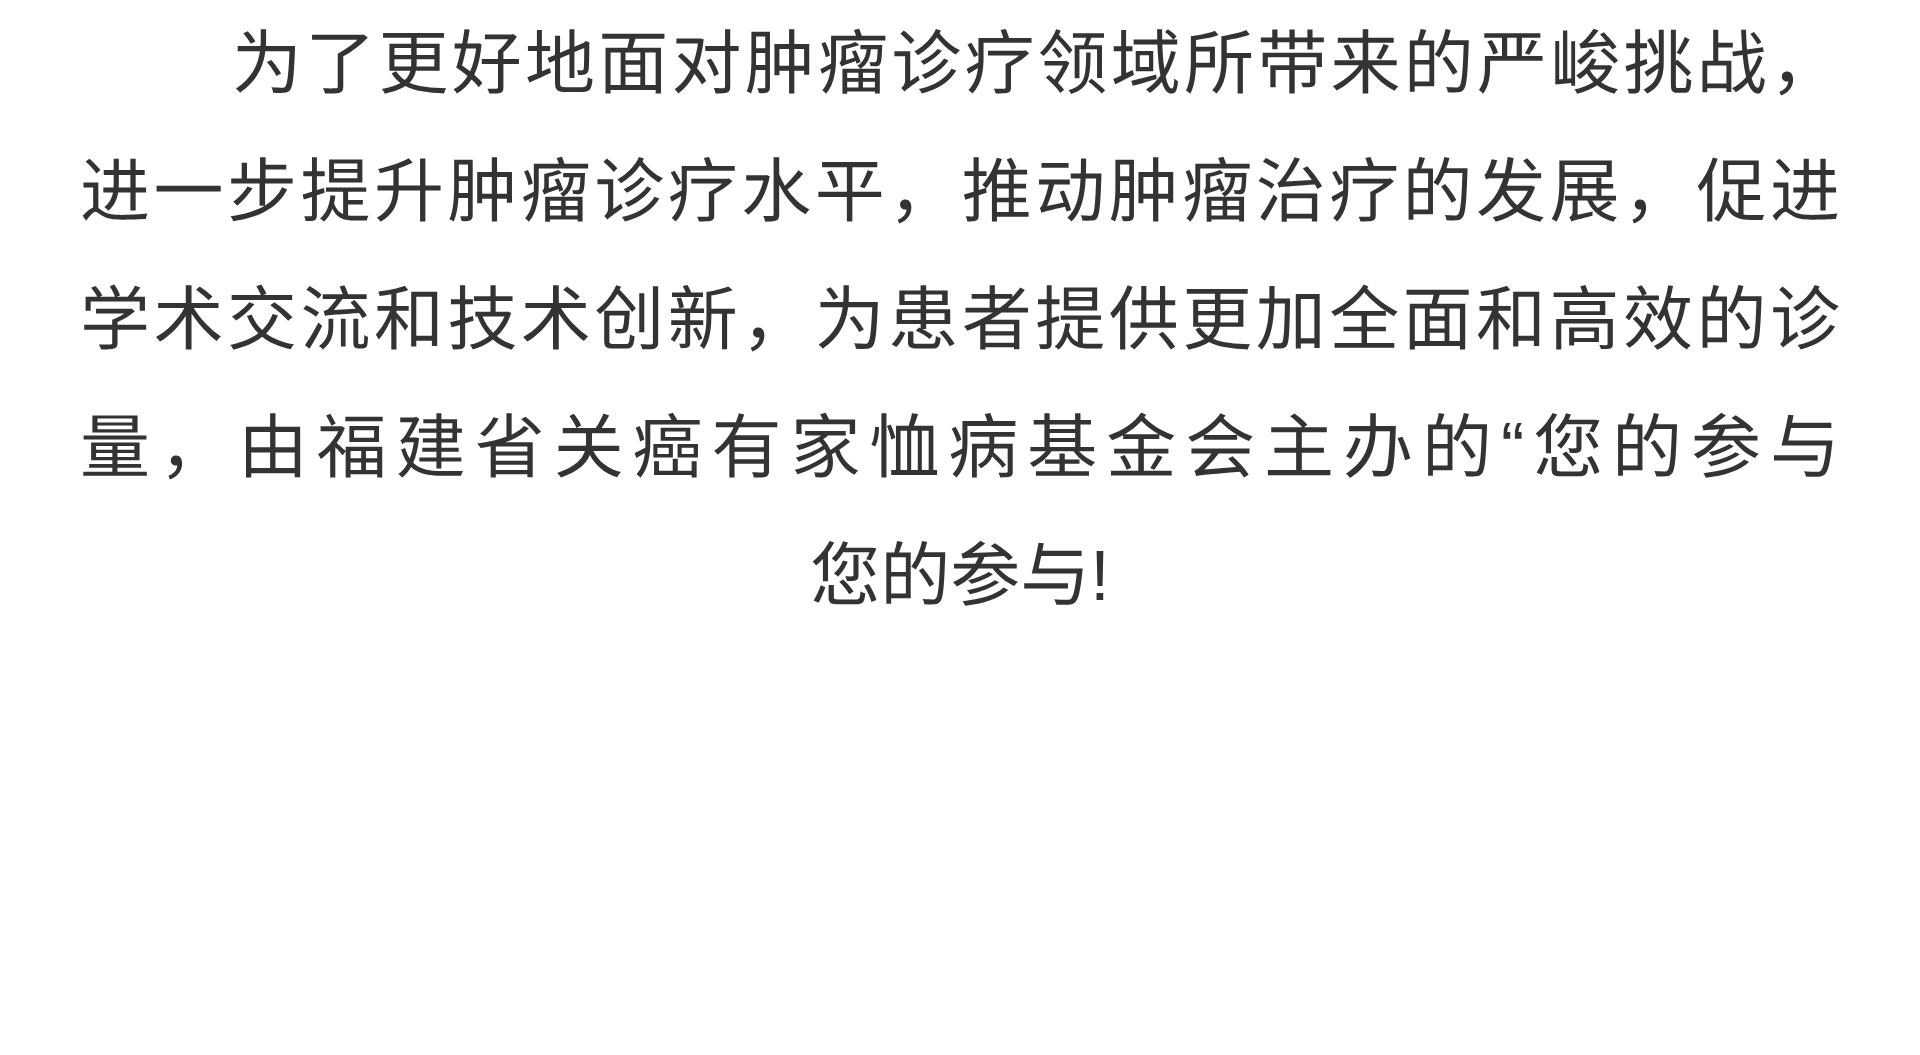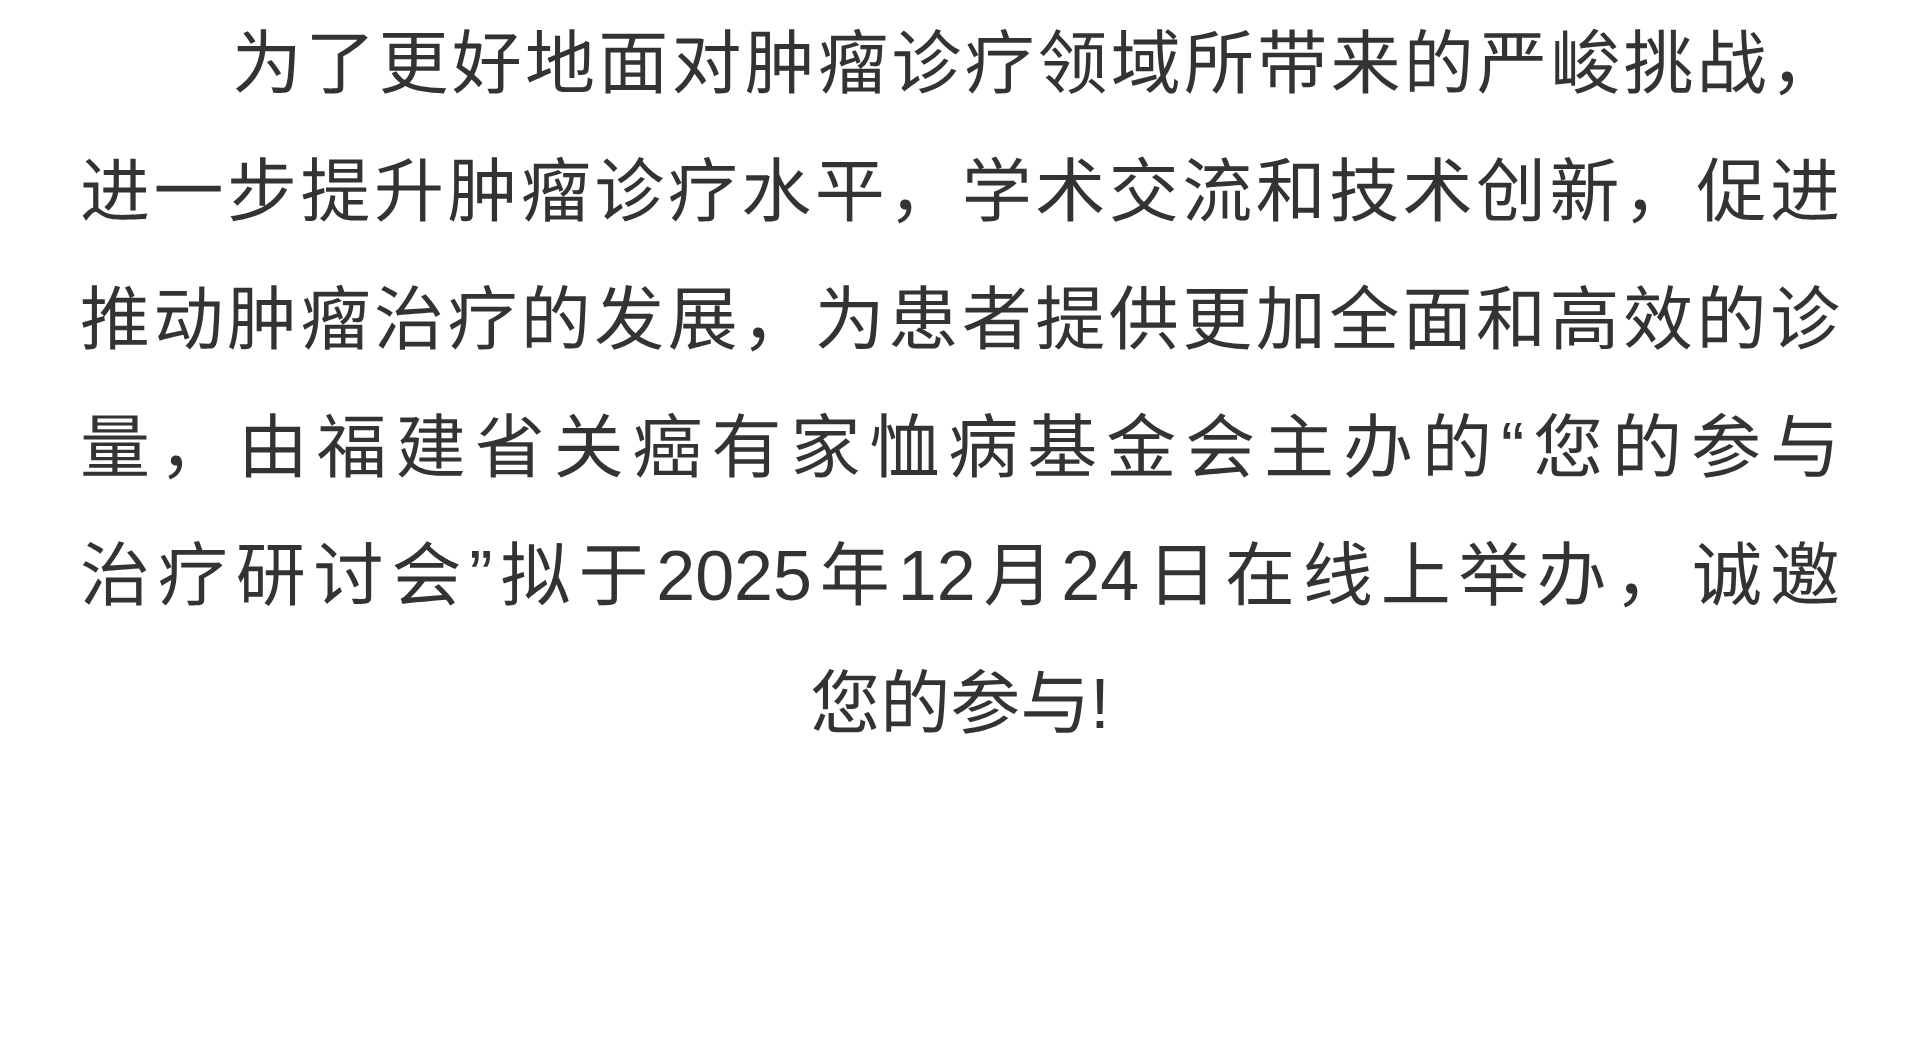--- a/index.html
+++ b/index.html
@@ -37,19 +37,18 @@
   .line.indent {
     padding-left: 152px;
   }
 </style>
 </head>
 <body>
 
 <div class="doc">
   <div class="para">
     <span class="line justify indent">为了更好地面对肿瘤诊疗领域所带来的严峻挑战，</span>
-    <span class="line justify">进一步提升肿瘤诊疗水平，学术交流和技术创新，促进</span>
-    <span class="line justify">推动肿瘤治疗的发展，为患者提供更加全面和高效的诊</span>
+    <span class="line justify">进一步提升肿瘤诊疗水平，推动肿瘤治疗的发展，促进</span>
+    <span class="line justify">学术交流和技术创新，为患者提供更加全面和高效的诊</span>
     <span class="line justify">量，由福建省关癌有家恤病基金会主办的“您的参与</span>
-    <span class="line justify">治疗研讨会”拟于2025年12月24日在线上举办，诚邀</span>
     <span class="line">您的参与!</span>
   </div>
 </div>
 
 </body></html>

